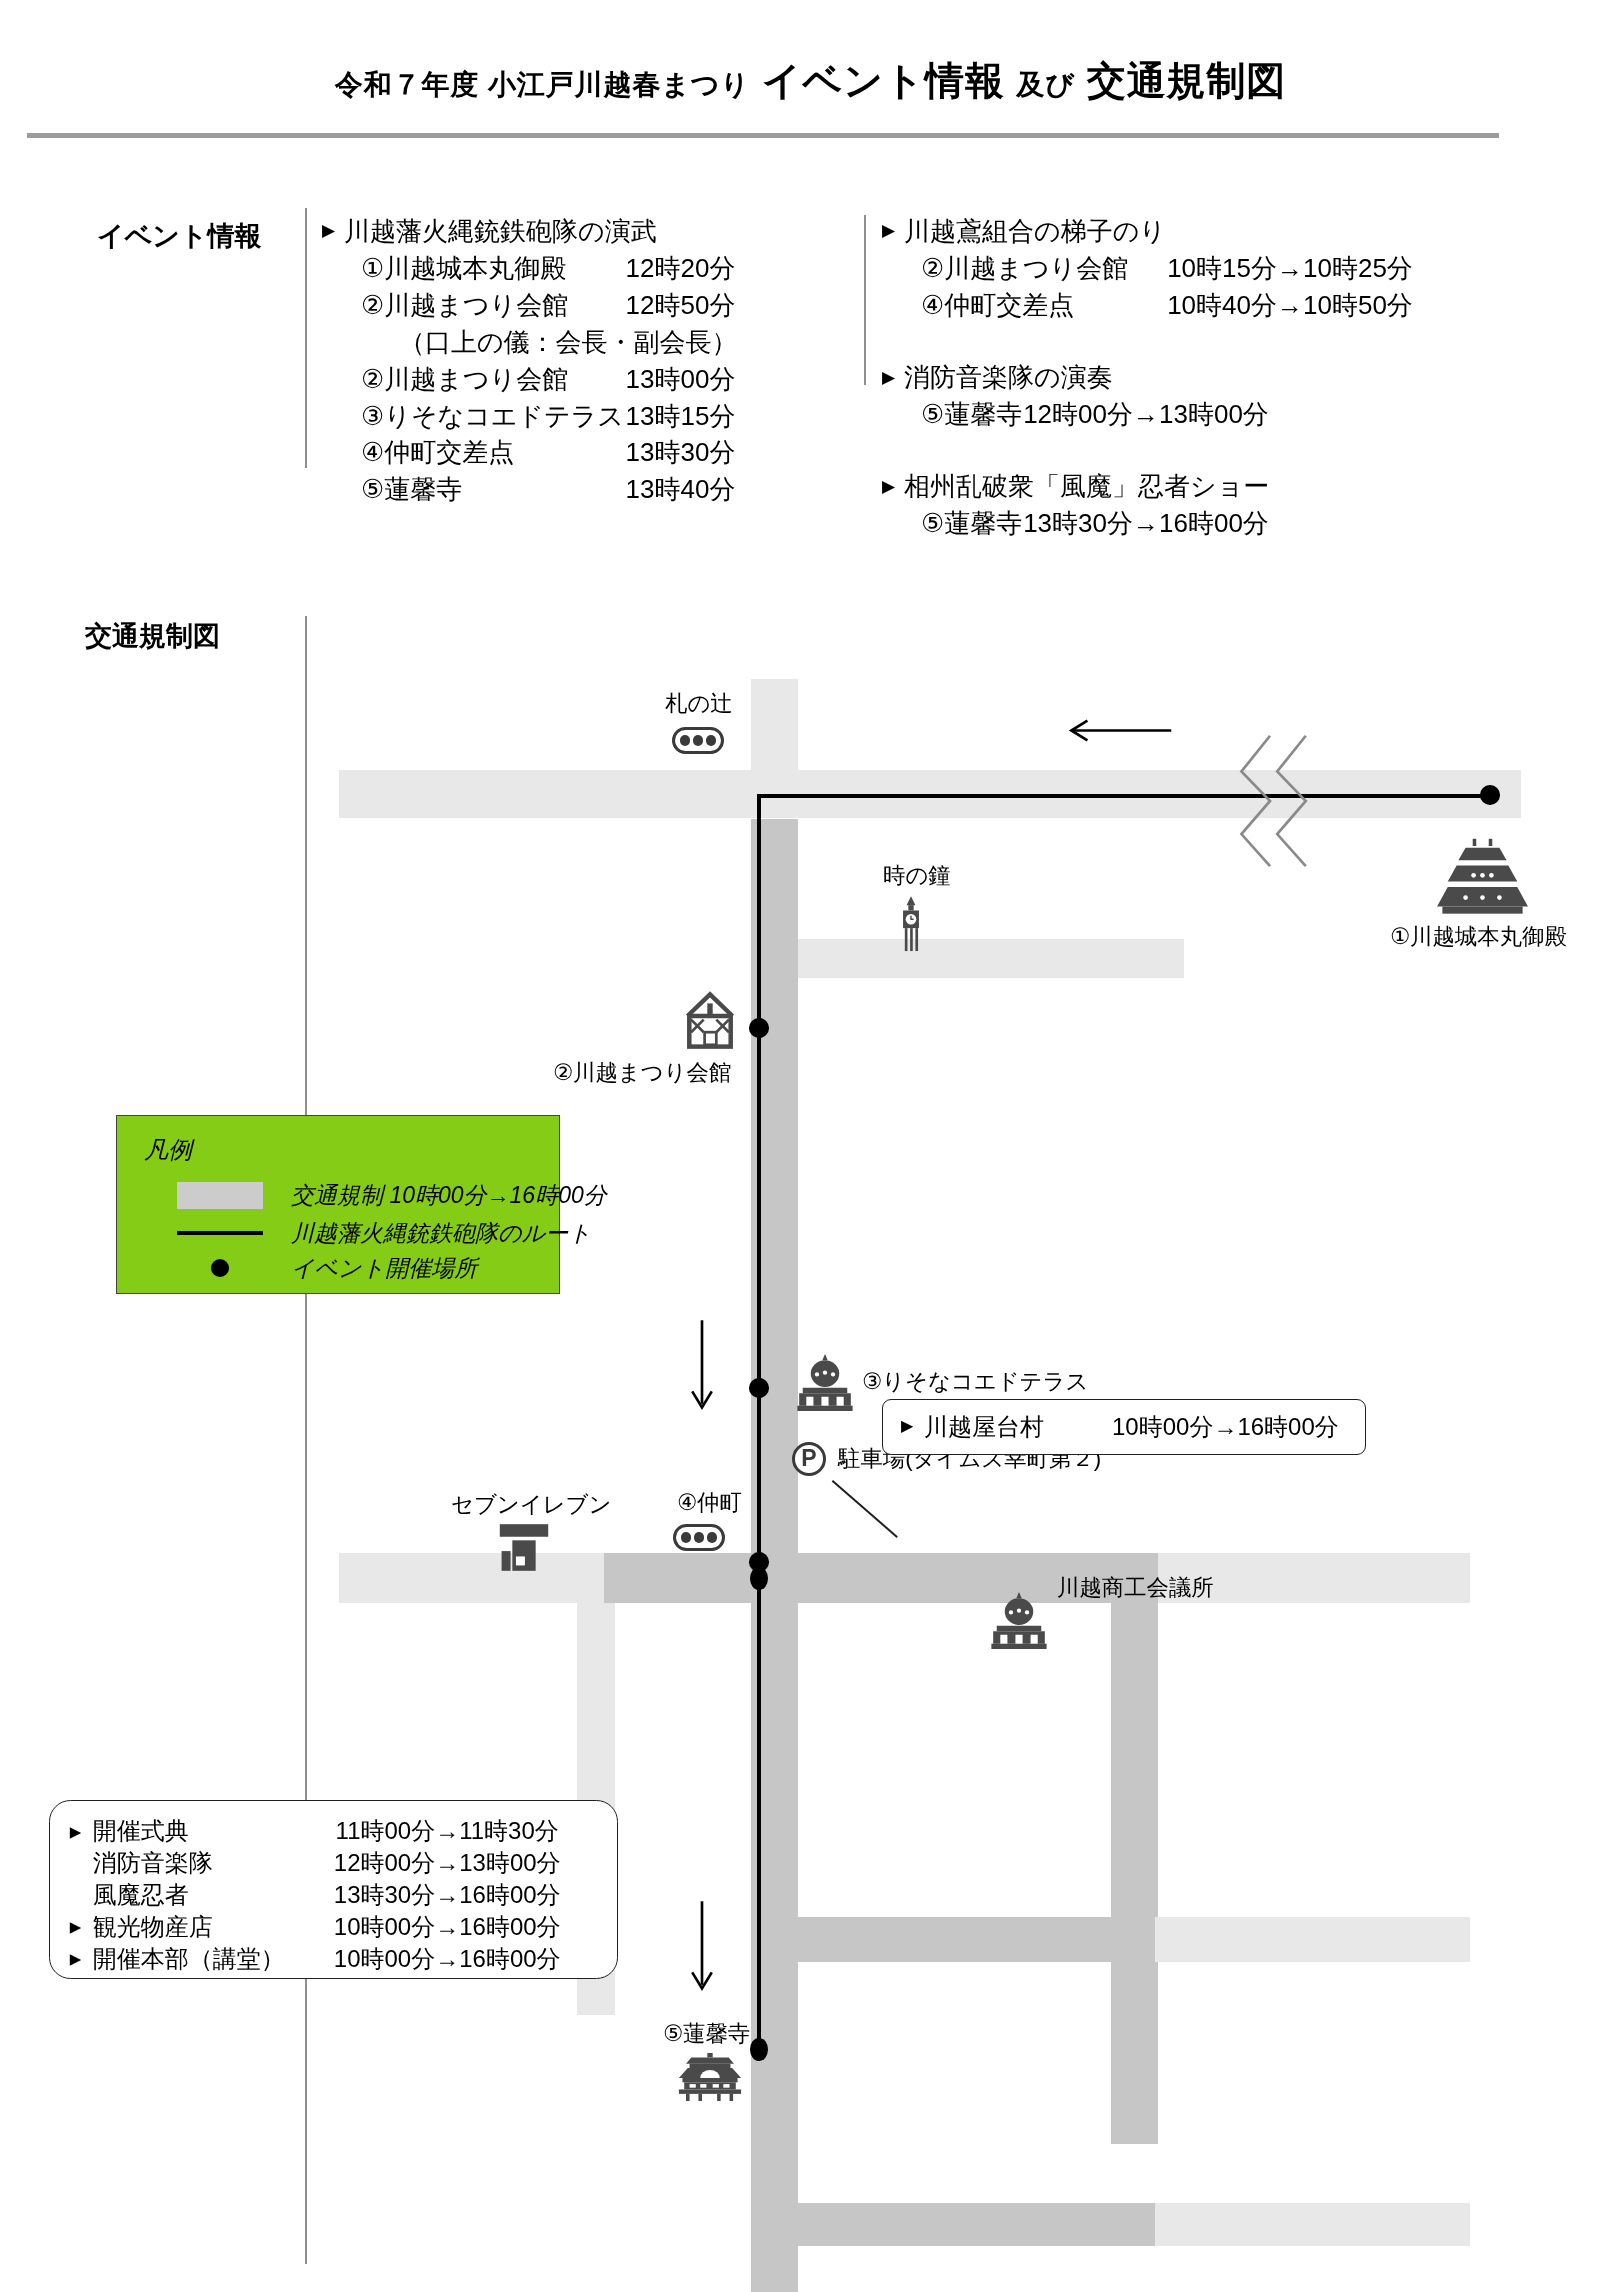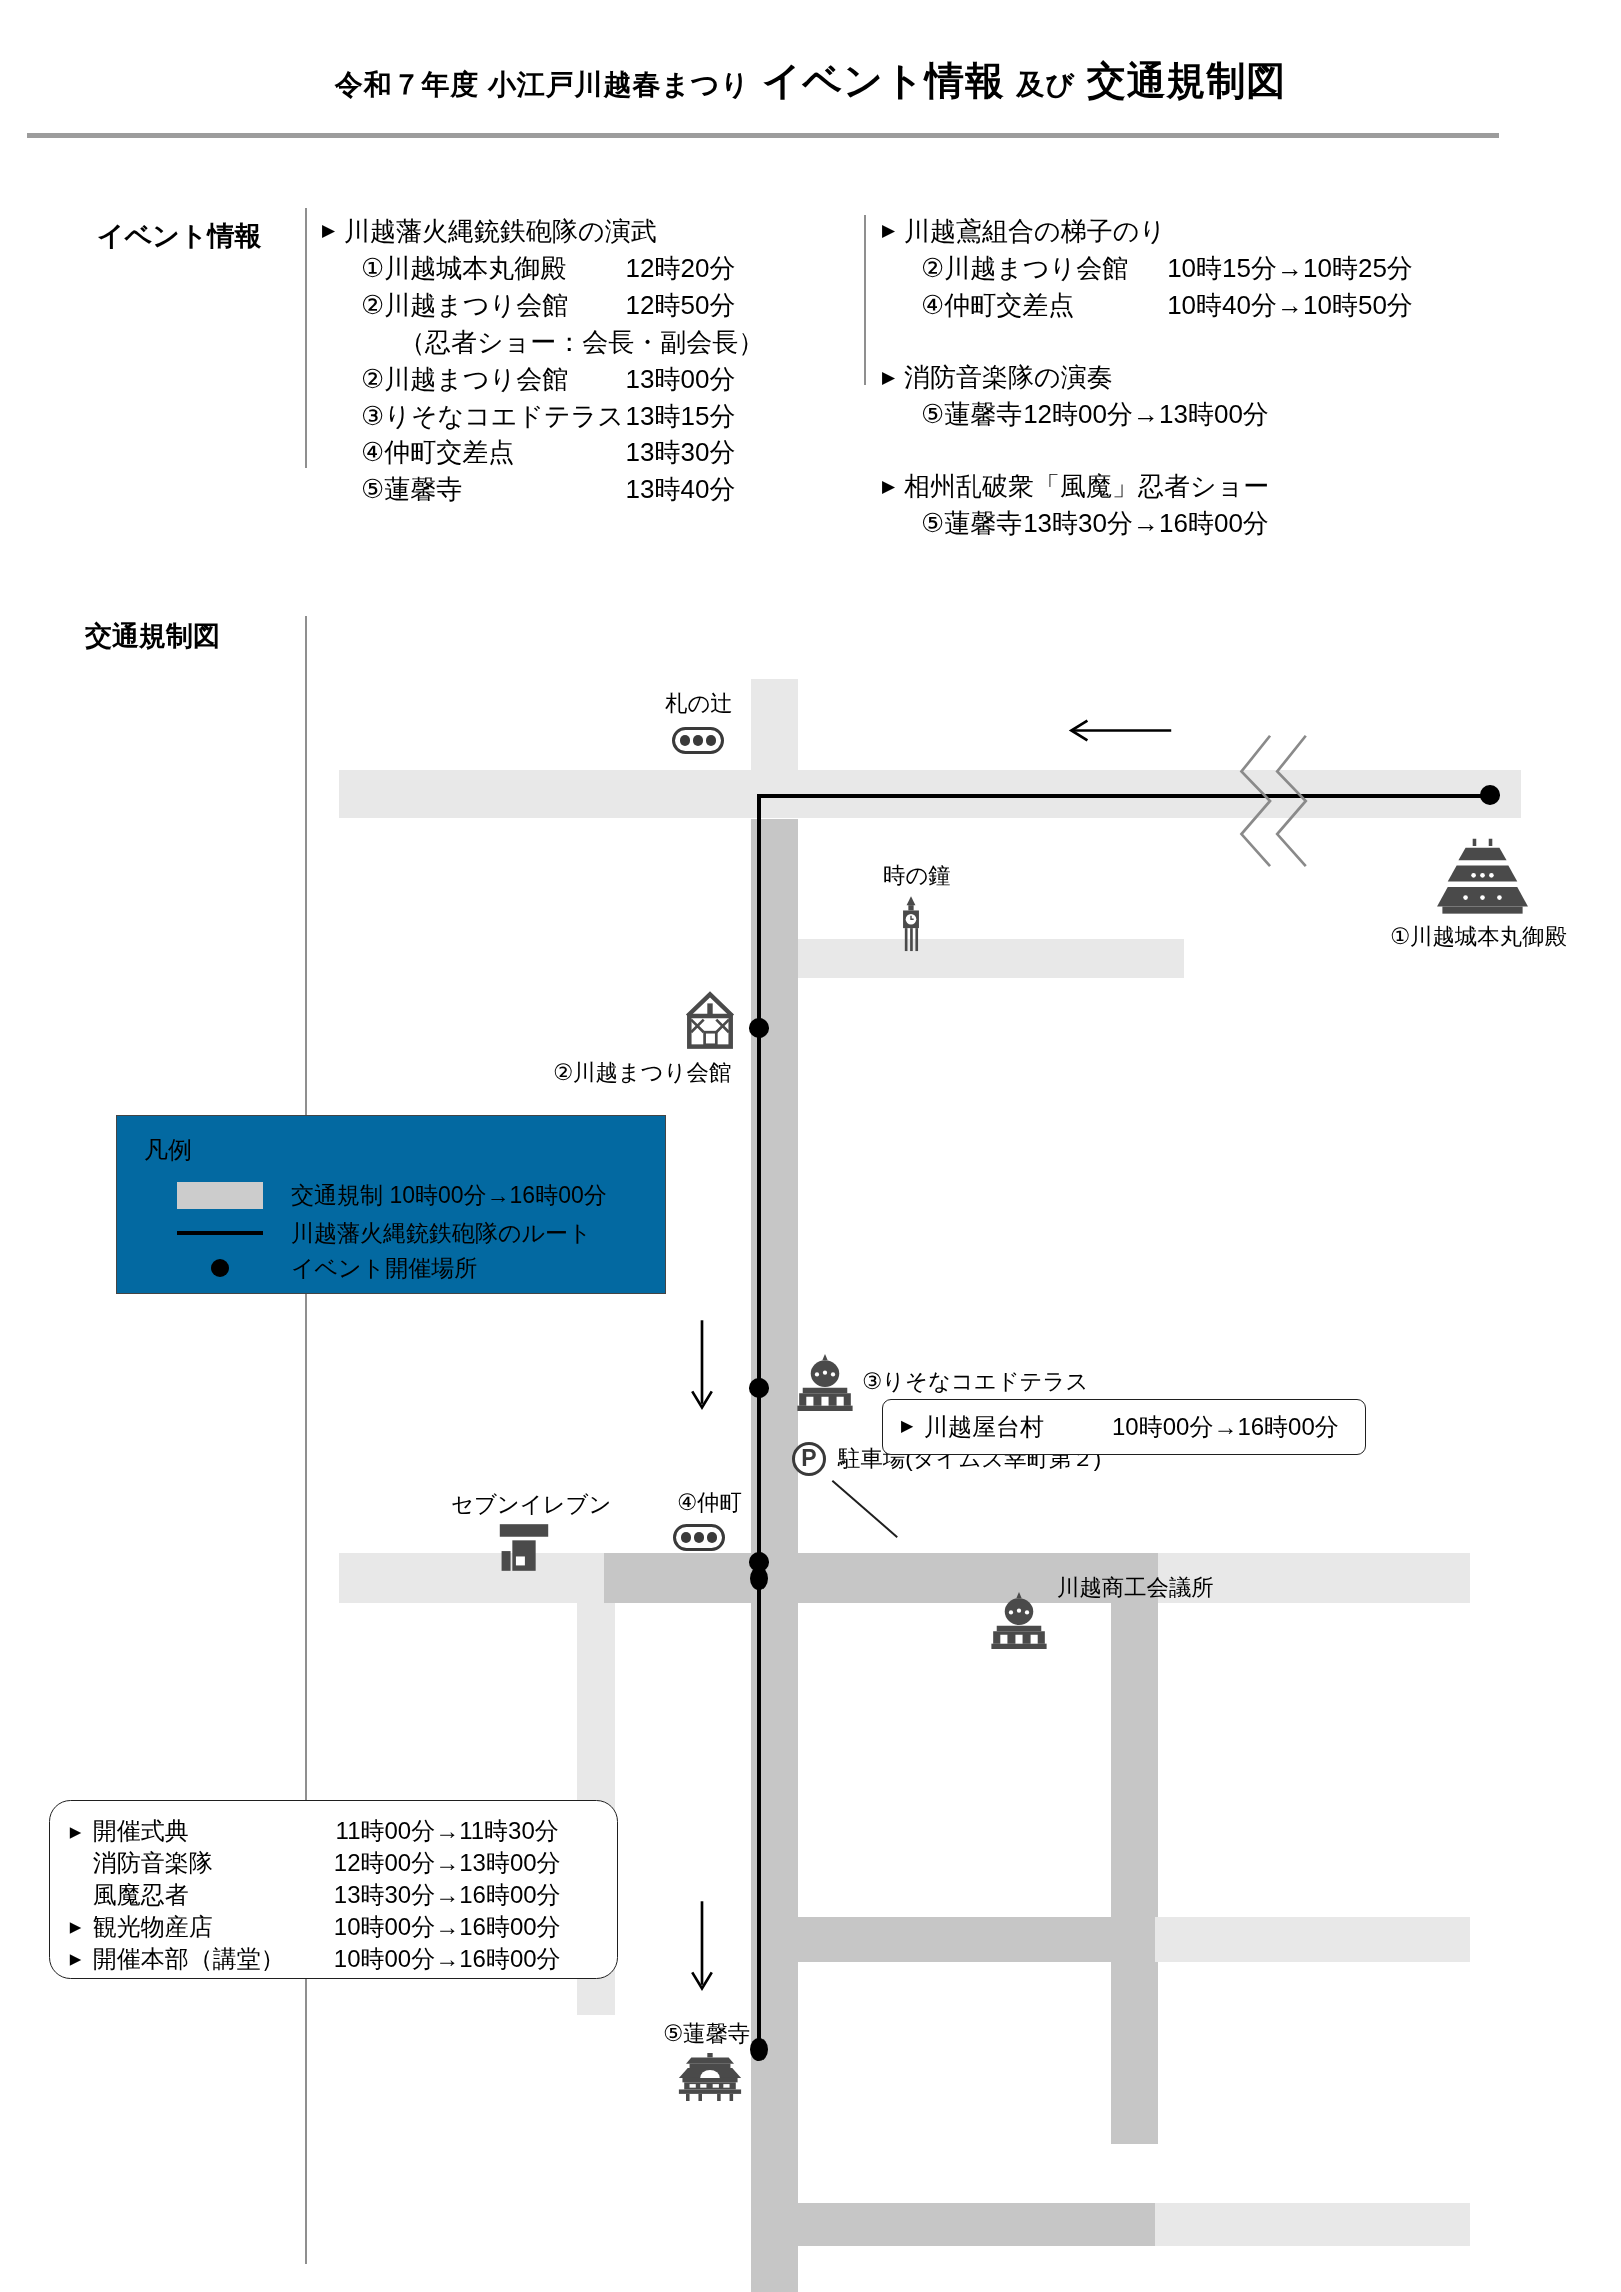--- a/index.html
+++ b/index.html
@@ -176,23 +176,24 @@
     position: absolute;
   }
 
   
   .zig { position: absolute; }
 
   
   #legend {
     position: absolute;
     left: 116px; top: 1115px;
-    width: 550px; height: 179px;
+    width: 444px; height: 179px;
     border: 1.8px solid #444;
-    background: #0369a1;
+    background: #84cc16;
+    font-style: italic;
   }
   #legend .lg-title {
     position: absolute; left: 27px; top: 18px;
     font-size: 24px;
   }
   #legend .lg-row {
     position: absolute; left: 31px;
     width: 502px; height: 36px;
     display: flex; align-items: center;
   }
@@ -271,21 +272,21 @@
       <span>川越藩火縄銃鉄砲隊の演武</span>
     </div>
     <div class="evt-row">
       <span class="place">①川越城本丸御殿</span>
       <span class="time">12時20分</span>
     </div>
     <div class="evt-row">
       <span class="place">②川越まつり会館</span>
       <span class="time">12時50分</span>
     </div>
-    <div class="evt-note">（忍者ショー：会長・副会長）</div>
+    <div class="evt-note">（口上の儀：会長・副会長）</div>
     <div class="evt-row">
       <span class="place">②川越まつり会館</span>
       <span class="time">13時00分</span>
     </div>
     <div class="evt-row">
       <span class="place">③りそなコエドテラス</span>
       <span class="time">13時15分</span>
     </div>
     <div class="evt-row">
       <span class="place">④仲町交差点</span>

